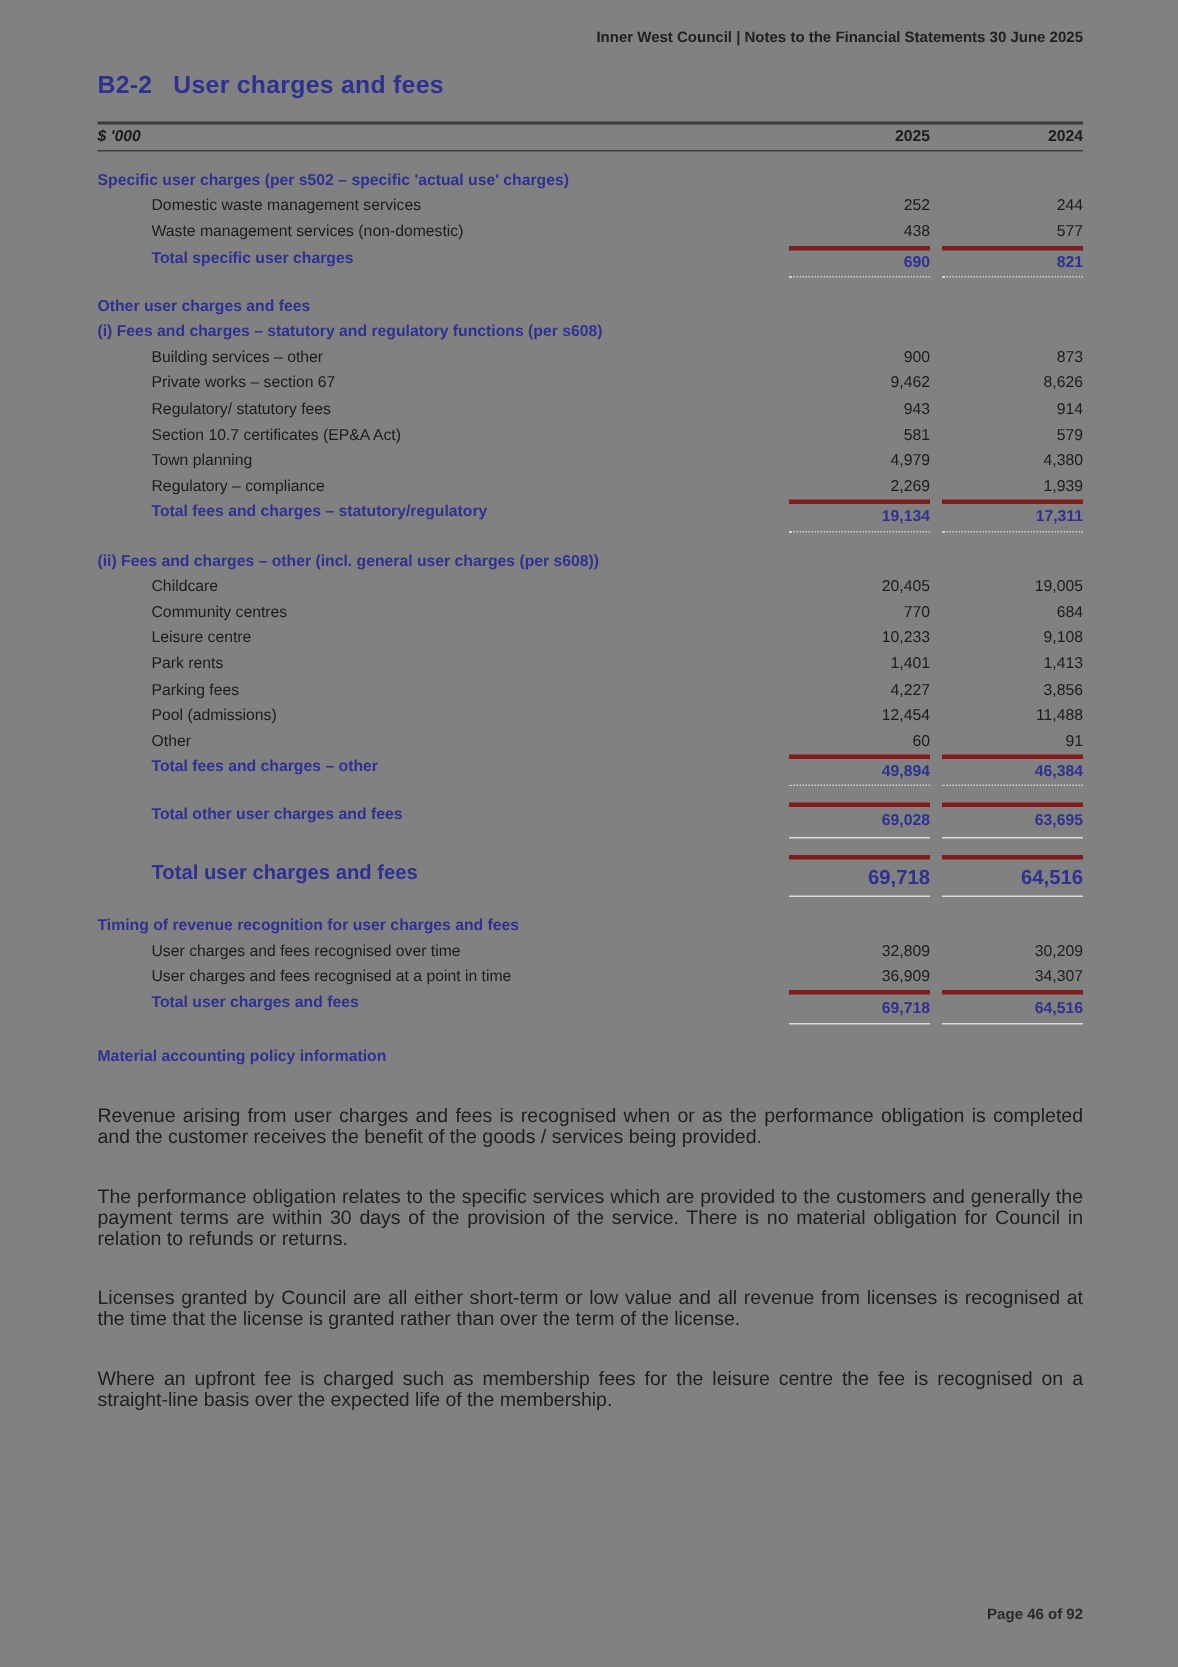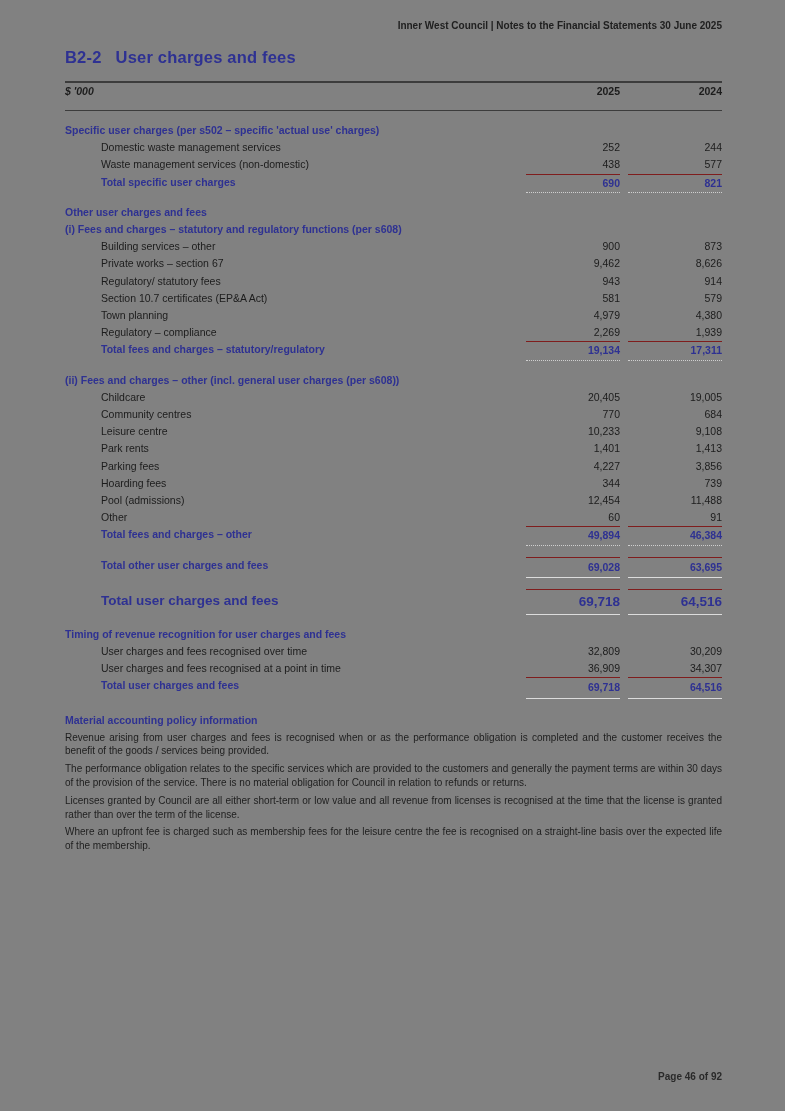--- a/index.html
+++ b/index.html
@@ -13,40 +13,40 @@
   .doc-header{
     margin-top:20px;text-align:right;font-size:10px;font-weight:bold;color:#202020;
   }
   .note-title{
     margin:17px 0 0 0;font-size:16.5px;font-weight:bold;color:#2e3192;letter-spacing:.2px;
   }
   .note-title .sp{display:inline-block;width:14px;}
   .table-head{
     display:flex;align-items:flex-end;margin-top:14px;
     border-top:2px solid #3c3c3c;border-bottom:1.5px solid #3c3c3c;
-    padding:2px 0 13px 0;font-size:10.5px;font-weight:bold;
+    padding:2px 0 3px 0;font-size:10.5px;font-weight:bold;
   }
   .table-head .unit{font-style:italic;}
   .lbl{flex:1;}
   .num{width:94px;text-align:right;}
   .num + .num{margin-left:8px;}
   .t-row{display:flex;font-size:10.5px;line-height:17.2px;padding-left:36px;}
   .section-heading{
     color:#2e3192;font-weight:bold;font-size:10.5px;line-height:17.2px;
   }
   .block{margin-top:11px;}
   .t-row.total{color:#2e3192;font-weight:bold;}
-  .t-row.total .num{border-top:1px solid #7f1d1d;}
+  .t-row.total .num{border-top:3px solid #7f1d1d;}
   .t-row.sub .num{border-bottom:1px dotted #cfcfcf;}
   .t-row.boxed .num{border-bottom:1px solid #dcdcdc;padding:1px 0;}
   .t-row.grand{font-size:13.5px;line-height:24px;}
   .t-row.grand .num{border-bottom:1px solid #dcdcdc;}
   .policy{margin-top:14px;}
   .para{
-    font-size:10px;line-height:13.8px;text-align:justify;margin-top:4px;color:#1e1e1e;
+    font-size:13px;line-height:13.8px;text-align:justify;margin-top:26px;color:#1e1e1e;
   }
   .policy .section-heading{line-height:14px;}
   .doc-footer{
     position:absolute;right:63px;top:1071px;font-size:10px;font-weight:bold;color:#2a2a2a;
   }
 </style>
 </head>
 <body>
 
 <div class="page">
@@ -138,25 +138,20 @@
         </div>
         <div class="t-row">
           <span class="lbl">Park rents</span>
           <span class="num">1,401</span>
           <span class="num">1,413</span>
         </div>
         <div class="t-row">
           <span class="lbl">Parking fees</span>
           <span class="num">4,227</span>
           <span class="num">3,856</span>
-        </div>
-        <div class="t-row">
-          <span class="lbl">Hoarding fees</span>
-          <span class="num">344</span>
-          <span class="num">739</span>
         </div>
         <div class="t-row">
           <span class="lbl">Pool (admissions)</span>
           <span class="num">12,454</span>
           <span class="num">11,488</span>
         </div>
         <div class="t-row">
           <span class="lbl">Other</span>
           <span class="num">60</span>
           <span class="num">91</span>

